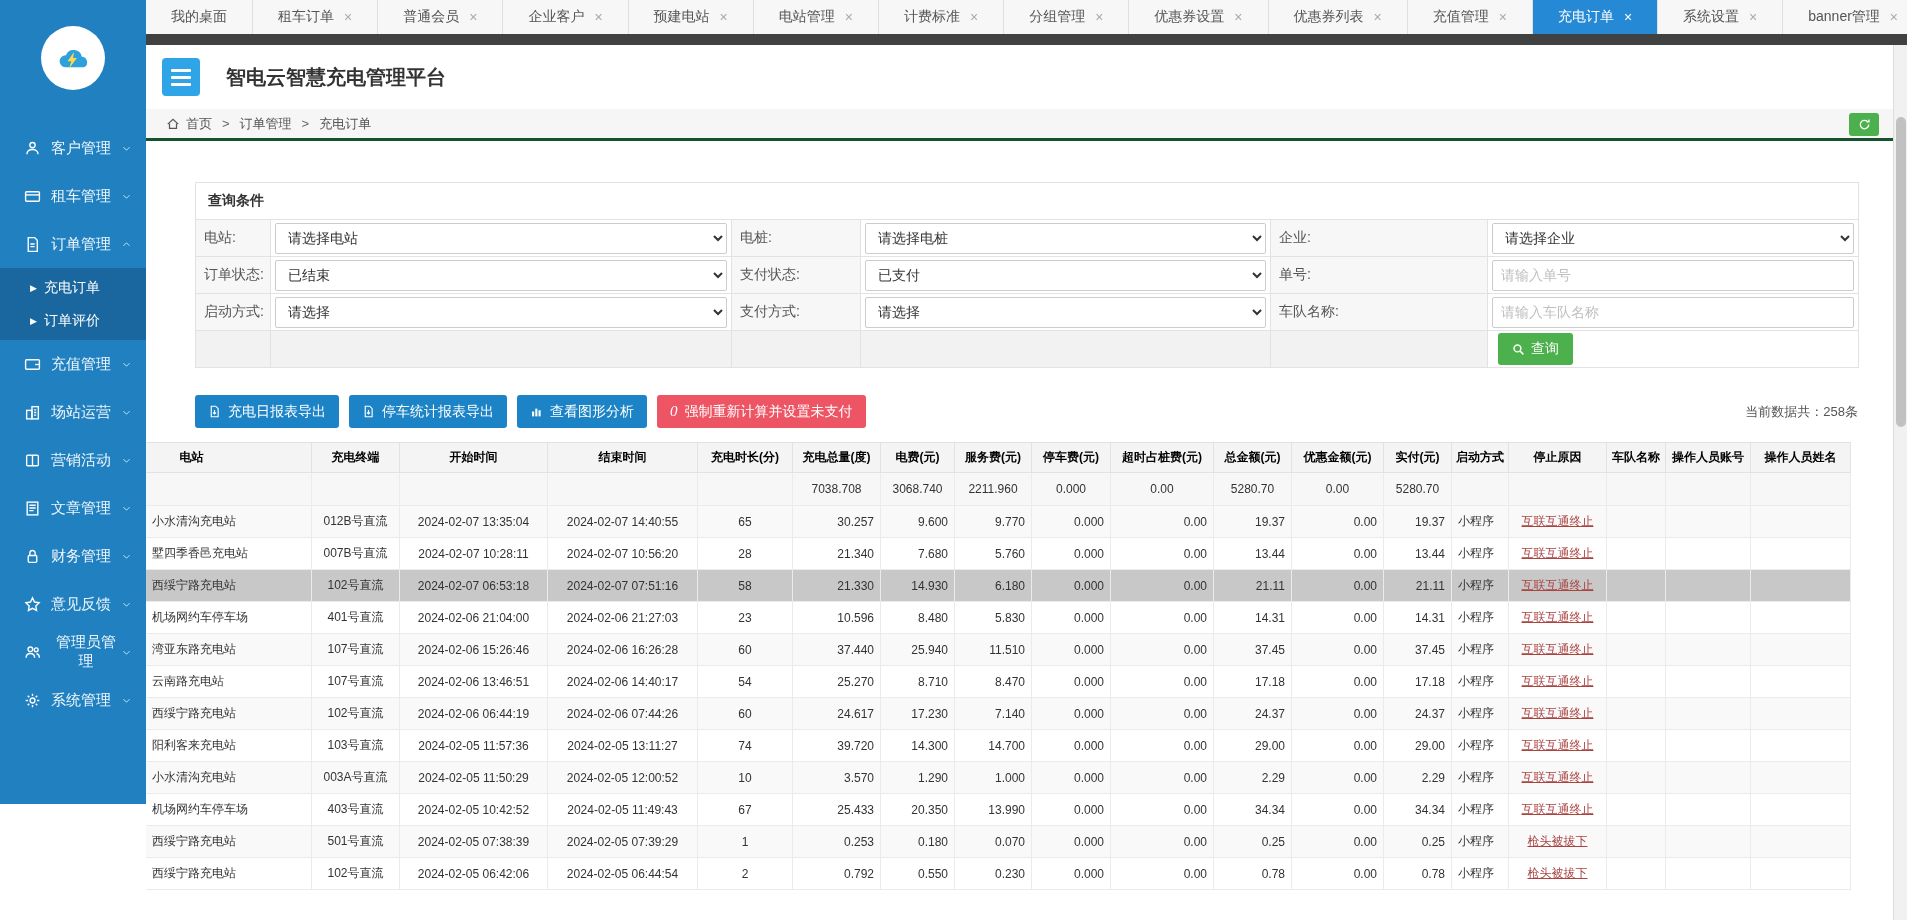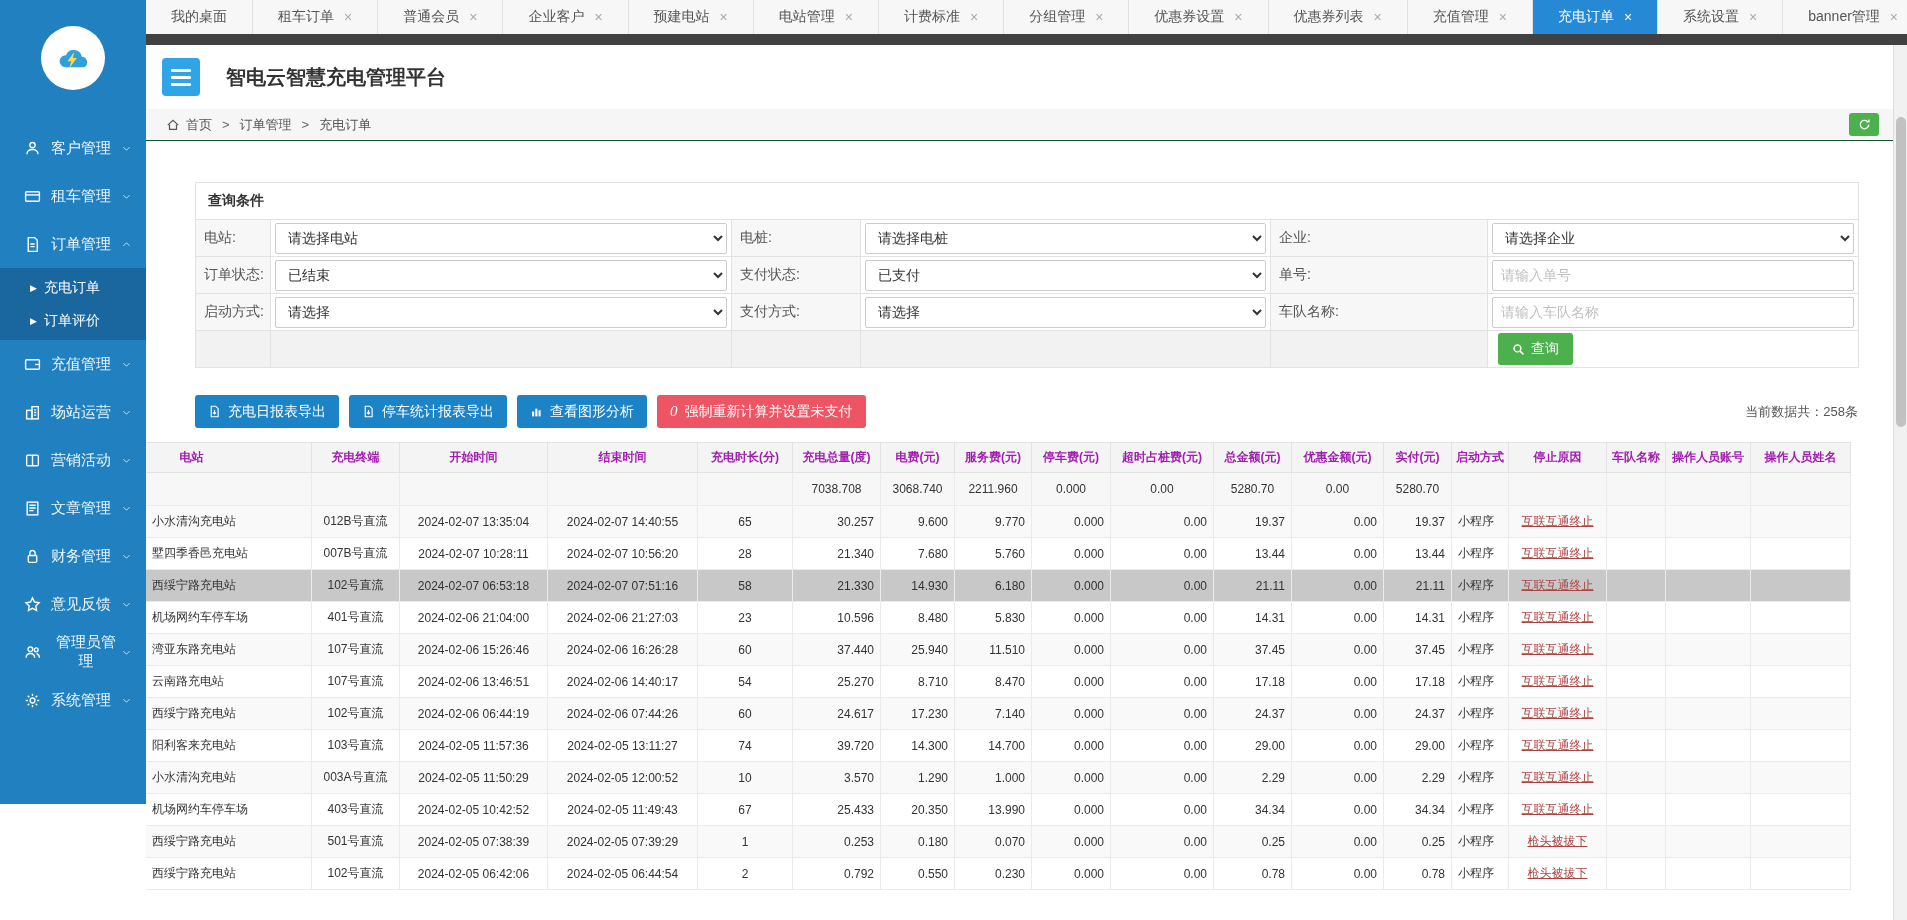--- a/index.html
+++ b/index.html
@@ -39,21 +39,21 @@
   .app-title { margin-left:26px; font-size:20px; font-weight:bold; color:#333; }
   .top-right { margin-left:auto; display:flex; align-items:center; margin-right:26px;
     font-size:15px; color:#666; }
   .tr-divider { color:#ccc; margin:0 14px; font-size:16px; }
   .user-circle { color:#777; margin-right:8px; display:flex; }
   .greeting { margin-right:12px; }
   .power-box { width:22px; height:22px; background:#8c8c8c; border-radius:3px; color:#fff;
     display:flex; align-items:center; justify-content:center; margin-right:10px; cursor:pointer; }
   .logout { cursor:pointer; }
 
-  .crumbbar { height:32px; background:#f6f6f6; border-bottom:1px solid #14532d; display:flex;
+  .crumbbar { height:32px; background:#f6f6f6; border-bottom:3px solid #14532d; display:flex;
     align-items:center; padding-left:20px; font-size:13px; color:#555; position:relative; }
   .crumb-home-icon { color:#555; margin-right:6px; display:flex; }
   .crumb-sep { margin:0 10px; color:#666; }
   .crumb-item { cursor:pointer; }
   .refresh-btn { position:absolute; right:28px; top:4px; width:30px; height:23px; background:#4cb14c;
     border:none; border-radius:3px; color:#fff; display:flex; align-items:center; justify-content:center; cursor:pointer; }
 
   .content { position:relative; background:#fff; height:779px; overflow:hidden; }
 
   
@@ -78,21 +78,21 @@
     border:none; border-radius:3px; color:#fff; font-size:14px; margin-right:10px; cursor:pointer; }
   .tb-blue { background:#1c84c6; }
   .tb-red { background:#ed5565; }
   .recalc-glyph { font-style:italic; font-family:"Liberation Serif",serif; font-size:15px; }
   .count { margin-left:auto; font-size:13px; color:#555; }
 
   
   .grid-wrap { margin-top:14px; overflow:hidden; width:100%; }
   .grid { border-collapse:collapse; table-layout:fixed; width:1768px; margin-left:-75px;
     font-size:12px; color:#333; }
-  .grid th { height:30px; background:#f4f4f5; color:#a21caf; font-weight:bold;
+  .grid th { height:30px; background:#f4f4f5; color:#000000; font-weight:bold;
     border:1px solid #e2e2e4; padding:0 4px; overflow:hidden; white-space:nowrap; }
   .grid td { height:32px; border:1px solid #ebebeb; padding:0 6px; background:#fff;
     overflow:hidden; white-space:nowrap; }
   .grid tr.summary-row td { background:#f7f7f7; height:33px; text-align:center; }
   .grid tr.odd td { background:#f9f9f9; }
   .grid tr.selected td { background:#c8c8c8 !important; }
   .al { text-align:left; } .ac { text-align:center; } .ar { text-align:right; }
   .cell-station-pad { padding-left:80px !important; }
   .stop-link { color:#a94442; text-decoration:underline; cursor:pointer; }
 

